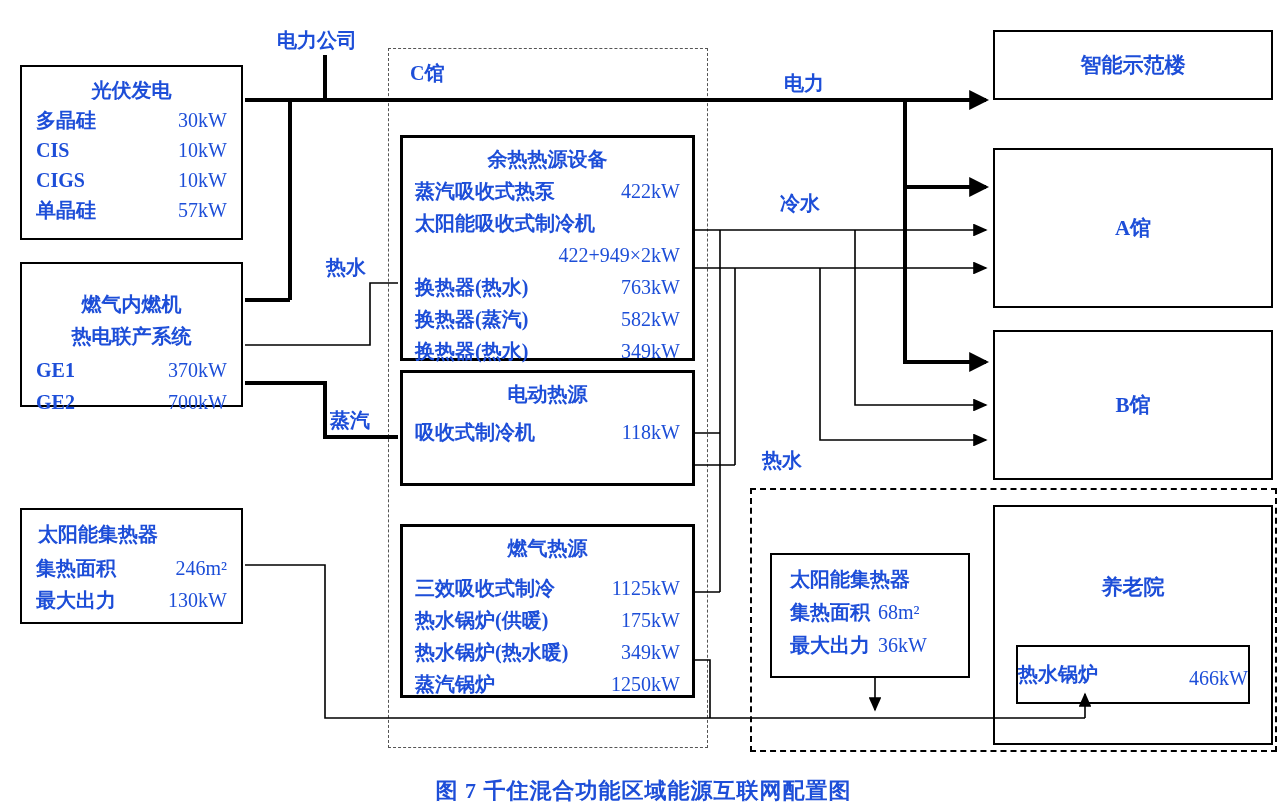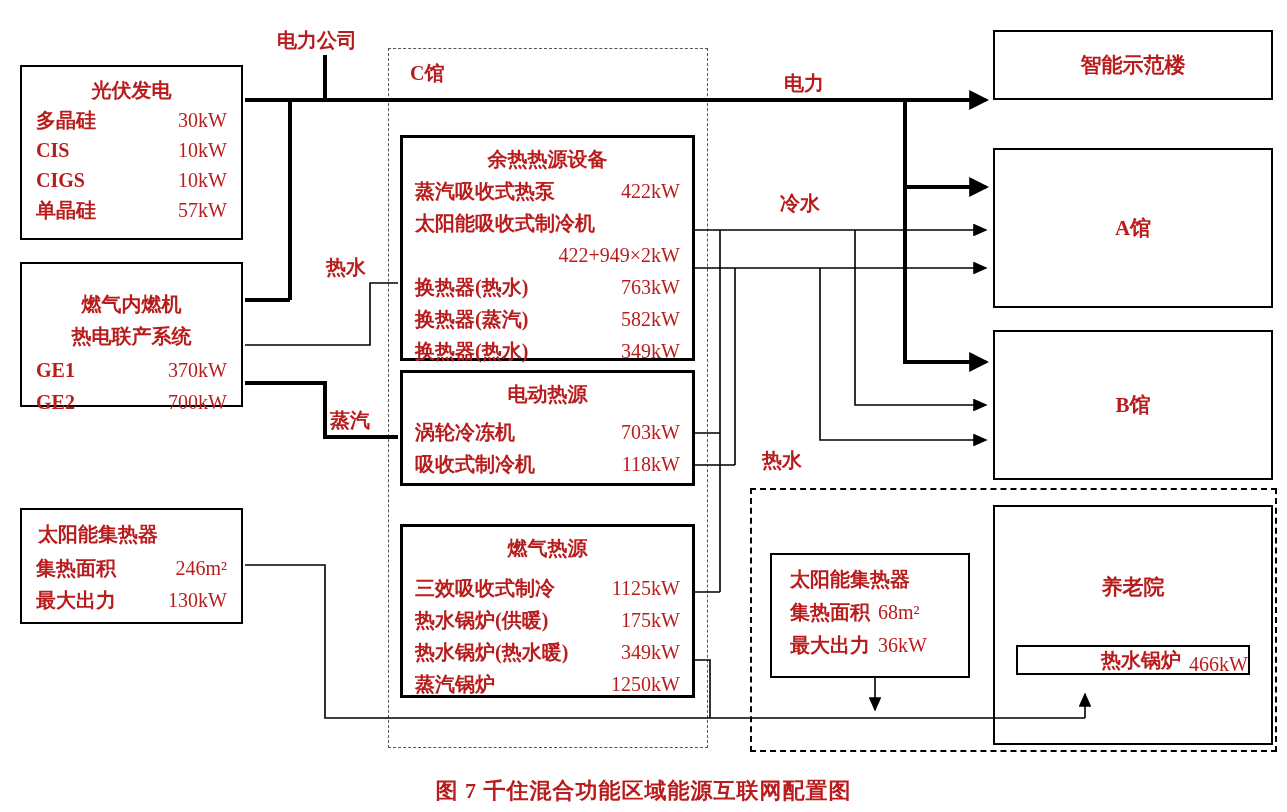--- a/index.html
+++ b/index.html
@@ -1,18 +1,18 @@
 <!DOCTYPE html>
 <html><head>
 <meta charset="utf-8">
 <style>
   html,body{margin:0;padding:0;background:#fff;}
   #canvas{
     position:relative;width:1287px;height:812px;background:#fff;
-    font-family:"Liberation Serif","DejaVu Serif",serif;color:#b91c1c;
+    font-family:"Liberation Serif","DejaVu Serif",serif;color:#1d4ed8;
     overflow:hidden;
   }
   .box{position:absolute;border:2px solid #000;background:transparent;box-sizing:border-box;}
   .box.heavy{border-width:3px;}
   .dashed{position:absolute;border:1.6px dashed #555;box-sizing:border-box;background:transparent;}
   .dashed.dark{border:2px dashed #000;}
   .title{font-size:20px;font-weight:600;text-align:center;line-height:32px;}
   .row{display:flex;justify-content:space-between;align-items:baseline;line-height:32px;padding:0 12px;font-size:20px;}
   .row .n{font-weight:600;}
   .row .v{font-weight:400;}
@@ -111,24 +111,20 @@
     </div>
     <div class="row">
       <span class="n">换热器(热水)</span>
       <span class="v">349kW</span>
     </div>
   </div>
 
   <div class="box heavy" style="left:400px;top:370px;width:295px;height:116px;padding-top:5px;">
     <div class="title" style="margin-bottom:6px;">电动热源</div>
     <div class="row">
-      <span class="n">涡轮冷冻机</span>
-      <span class="v">703kW</span>
-    </div>
-    <div class="row">
       <span class="n">吸收式制冷机</span>
       <span class="v">118kW</span>
     </div>
   </div>
 
   <div class="box heavy" style="left:400px;top:524px;width:295px;height:174px;padding-top:5px;">
     <div class="title" style="margin-bottom:8px;">燃气热源</div>
     <div class="row">
       <span class="n">三效吸收式制冷</span>
       <span class="v">1125kW</span>
@@ -153,21 +149,21 @@
   <div class="box" style="left:993px;top:148px;width:280px;height:160px;">
     <div class="center-title">A馆</div>
   </div>
   <div class="box" style="left:993px;top:505px;width:280px;height:240px;">
     <div style="text-align:center;margin-top:66px;font-size:21px;font-weight:600;">养老院</div>
   </div>
 
   <div class="box" style="left:993px;top:330px;width:280px;height:150px;">
     <div class="center-title">B馆</div>
   </div>
-  <div class="box" style="left:1016px;top:645px;width:234px;height:30px;display:flex;align-items:center;justify-content:flex-end;">
+  <div class="box" style="left:1016px;top:645px;width:234px;height:59px;display:flex;align-items:center;justify-content:space-between;">
     <span class="n" style="font-size:20px;font-weight:600;">热水锅炉</span>
     <span class="v" style="font-size:20px;margin-left:8px;margin-top:8px;">466kW</span>
   </div>
 
   <div class="box" style="left:770px;top:553px;width:200px;height:125px;padding-top:8px;">
     <div class="inline-row">
       <span class="n">太阳能集热器</span>
     </div>
     <div class="inline-row">
       <span class="n">集热面积</span><span class="v">68m²</span>

